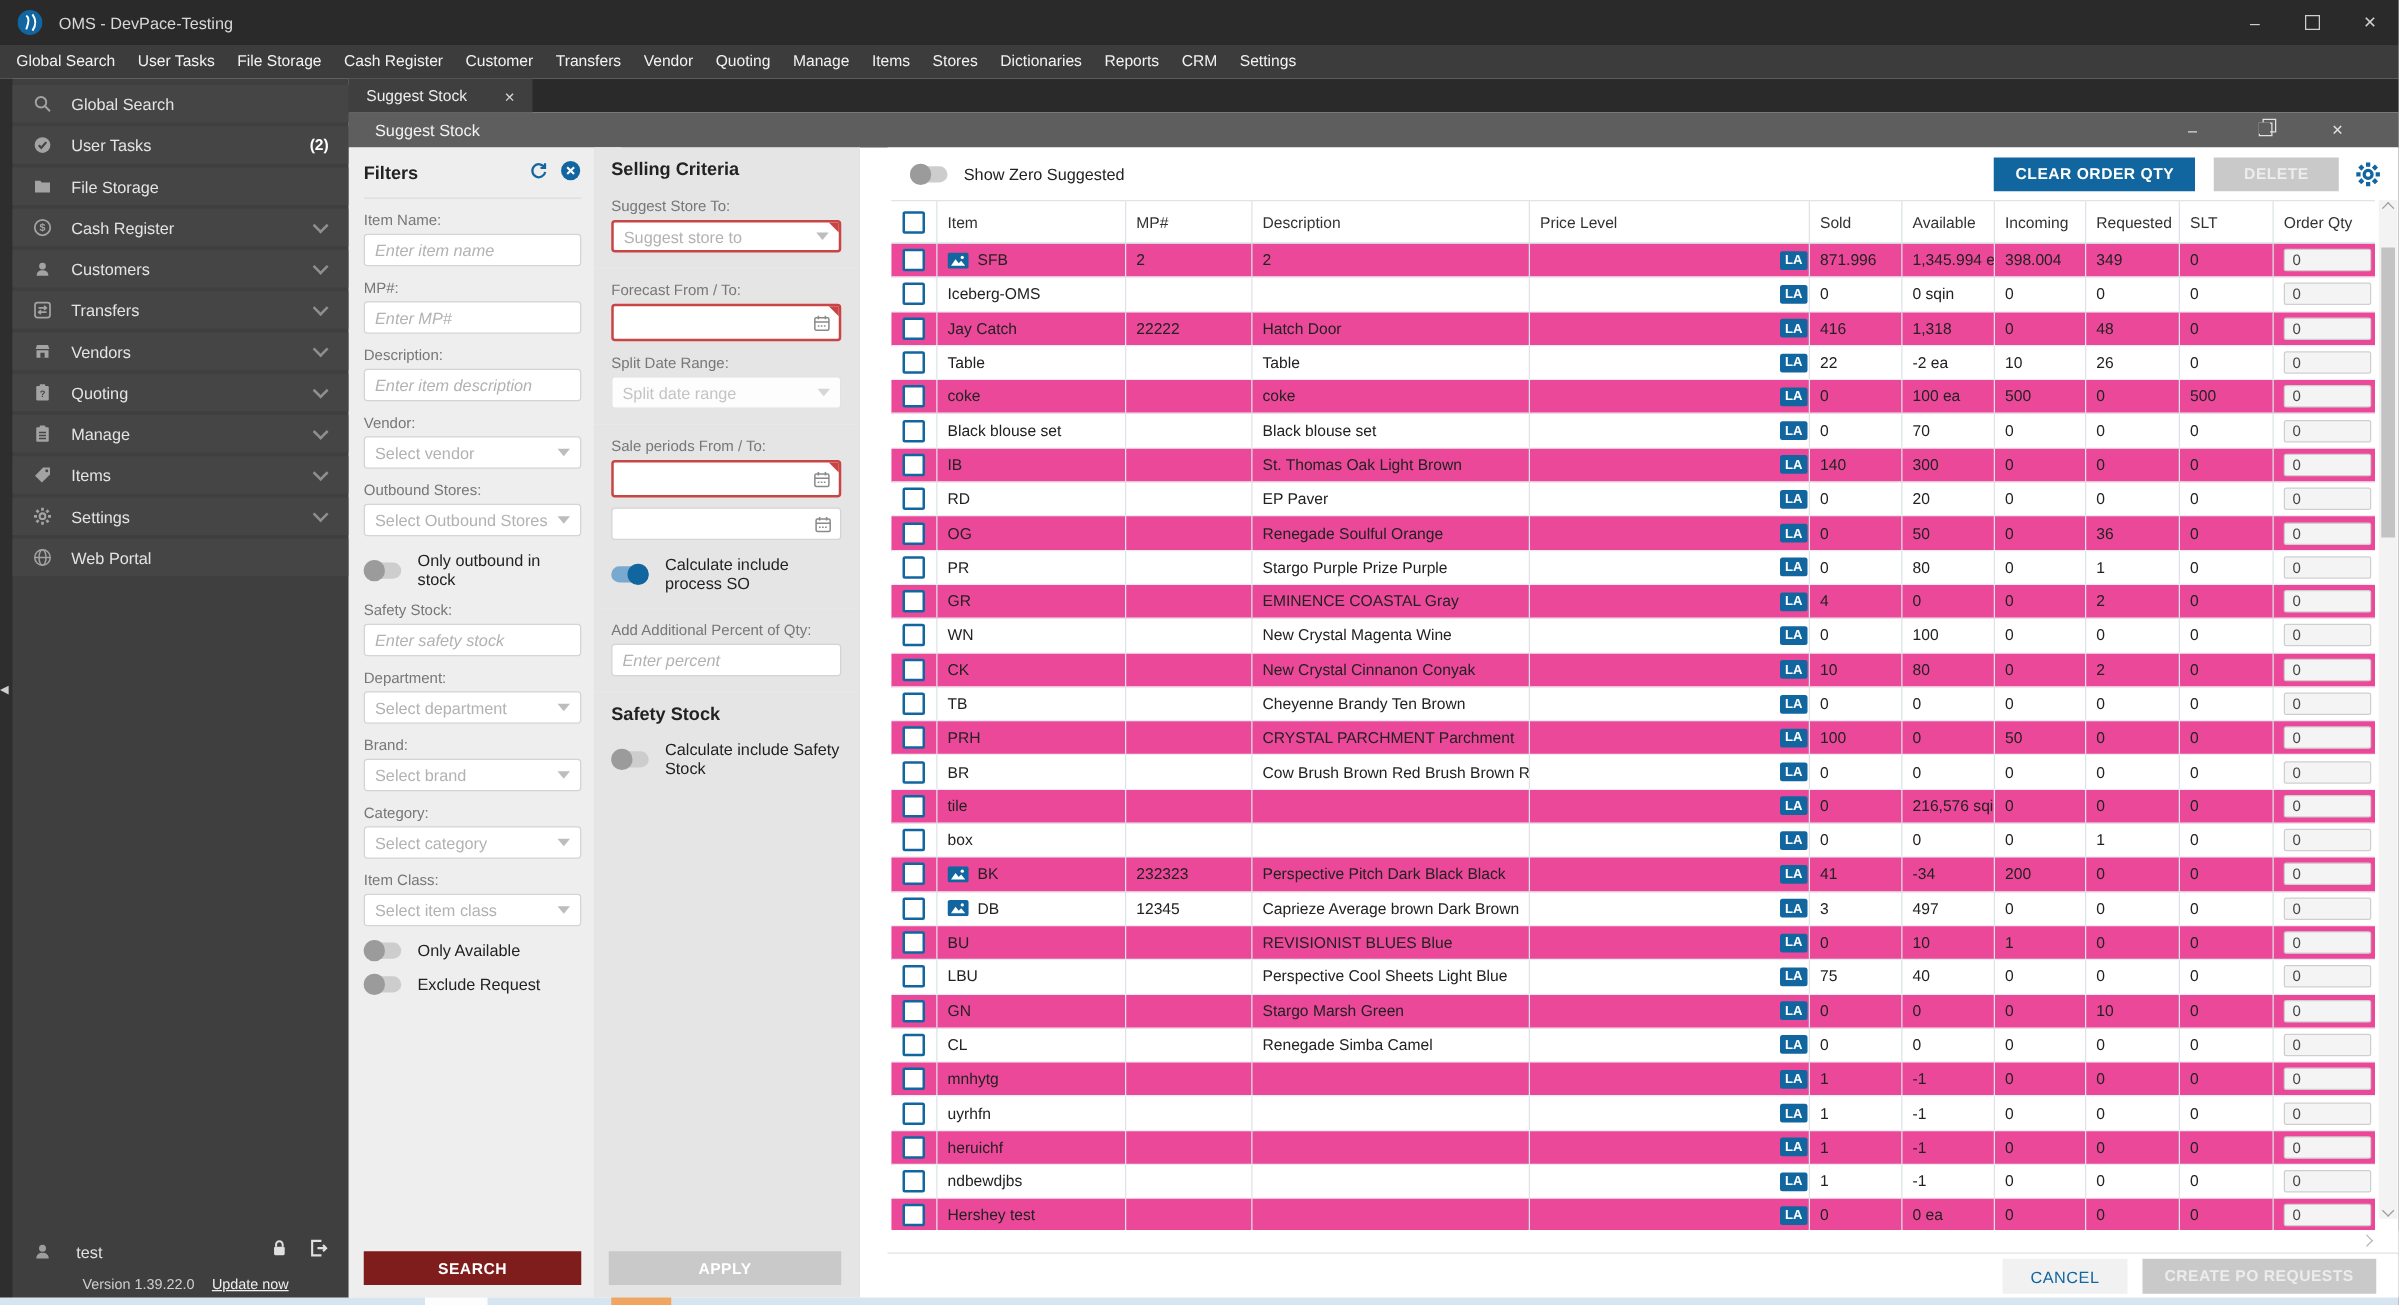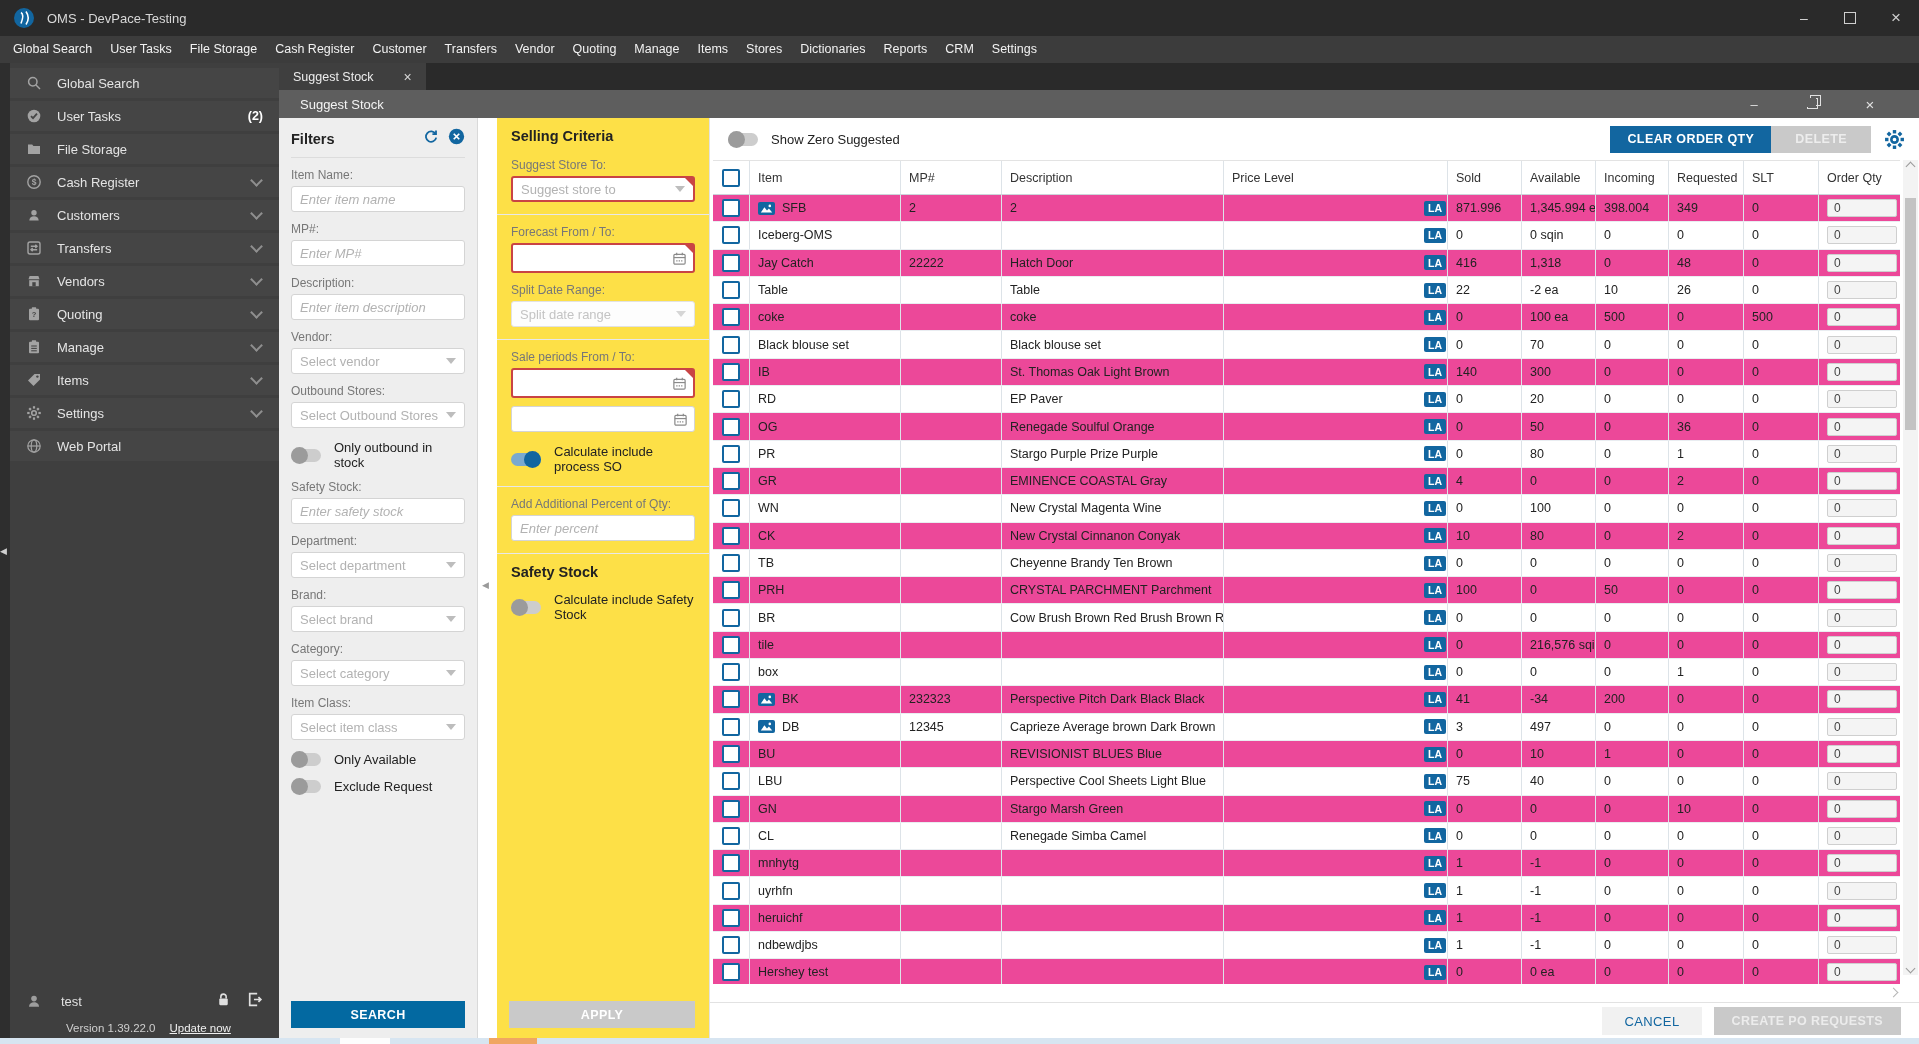--- a/index.html
+++ b/index.html
@@ -49,38 +49,38 @@
   .f-input{width:100%;height:26px;border:1px solid #d4d4d4;border-radius:3px;background:#fff;font-size:13px;color:#333;padding:0 8px;box-sizing:border-box;outline:none;font-family:"Liberation Sans",sans-serif;font-style:italic;}
   .f-input::placeholder{color:#b2b2b2;}
   .f-select{height:26px;border:1px solid #d4d4d4;border-radius:3px;background:#fff;display:flex;align-items:center;padding:0 8px;color:#b2b2b2;font-size:13px;position:relative;box-sizing:border-box;}
   .sel-arrow{margin-left:auto;width:0;height:0;border-left:5px solid transparent;border-right:5px solid transparent;border-top:6px solid #bdbdbd;}
   .toggle-row{display:flex;align-items:center;gap:13px;margin:12px 0 2px;font-size:13px;color:#222;}
   .tgl{width:30px;height:13px;border-radius:7px;background:#cdcdcd;position:relative;flex:none;}
   .tgl:after{content:"";position:absolute;left:0;top:-2px;width:17px;height:17px;border-radius:50%;background:#9b9b9b;}
   .tgl.on{background:#7aa9cf;}
   .tgl.on:after{left:auto;right:0;background:#1266a0;}
   .btn{display:flex;align-items:center;justify-content:center;font-size:12.5px;font-weight:bold;letter-spacing:.4px;}
-  .btn-search{position:absolute;left:12px;right:12px;bottom:10px;height:27px;background:#0369a1;color:#fff;}
+  .btn-search{position:absolute;left:12px;right:12px;bottom:10px;height:27px;background:#7f1d1d;color:#fff;}
   
   .panel-gap{position:absolute;left:478px;top:118px;width:19px;bottom:6px;background:#fff;}
   .gap-collapse{position:absolute;left:4px;top:462px;color:#9a9a9a;font-size:9px;}
-  .criteria{position:absolute;left:497px;top:118px;width:213px;bottom:6px;background:#fde047;border-right:1px solid #e2e2e2;box-sizing:border-box;padding:10px 14px;}
+  .criteria{position:absolute;left:475px;top:118px;width:213px;bottom:6px;background:#e5e5e5;border-right:1px solid #e2e2e2;box-sizing:border-box;padding:10px 14px;}
   .sep{border-top:1px solid #e8e8e8;margin:12px -14px 0;}
   .req{border:2px solid #c94444 !important;position:relative;}
   .req:after{content:"";position:absolute;top:0;right:0;border-top:8px solid #c94444;border-left:8px solid transparent;}
   .f-date{height:26px;border:1px solid #d4d4d4;border-radius:3px;background:#fff;display:flex;align-items:center;justify-content:flex-end;padding:0 6px;box-sizing:border-box;}
   .f-date.req{height:30px;}
   .dis{color:#c4c4c4;background:#fdfdfd;border-color:#e2e2e2;}
   .btn-apply{position:absolute;left:12px;right:14px;bottom:10px;height:27px;background:#c9c9c9;color:#fff;}
   
   .main{position:absolute;left:710px;top:118px;right:0;bottom:6px;background:#fff;}
   .toolbar{position:absolute;left:0;top:0;right:14px;height:42px;display:flex;align-items:center;}
   .show-zero{display:flex;align-items:center;gap:13px;margin-left:18px;font-size:13px;color:#222;}
   .btn-clear{margin-left:auto;height:27px;padding:0 17px;background:#1266a0;color:#fff;}
-  .btn-delete{margin-left:0;height:27px;padding:0 24px;background:#c9c9c9;color:#ededed;}
+  .btn-delete{margin-left:15px;height:27px;padding:0 24px;background:#c9c9c9;color:#ededed;}
   .gear-btn{margin-left:13px;display:flex;}
   
   .tbl{position:absolute;left:3px;top:42px;width:1187px;}
   .thead{display:flex;height:33px;border-top:1px solid #e3e3e3;border-bottom:1px solid #ccd4da;background:#fff;}
   .tc{display:flex;align-items:center;padding-left:8px;box-sizing:border-box;border-right:1px solid #dde3e8;font-size:12.5px;color:#222;overflow:hidden;white-space:nowrap;flex:none;}
   .thead .tc{color:#333;}
   .ctr{justify-content:center;padding-left:0;}
   .c0{width:37px}.c1{width:151px}.c2{width:101px}.c3{width:222px}.c4{width:224px}.c5{width:74px}
   .c6{width:74px}.c7{width:73px}.c8{width:75px}.c9{width:75px}.c10{width:81px;border-right:none;}
   .tbody{height:791px;overflow:hidden;}

